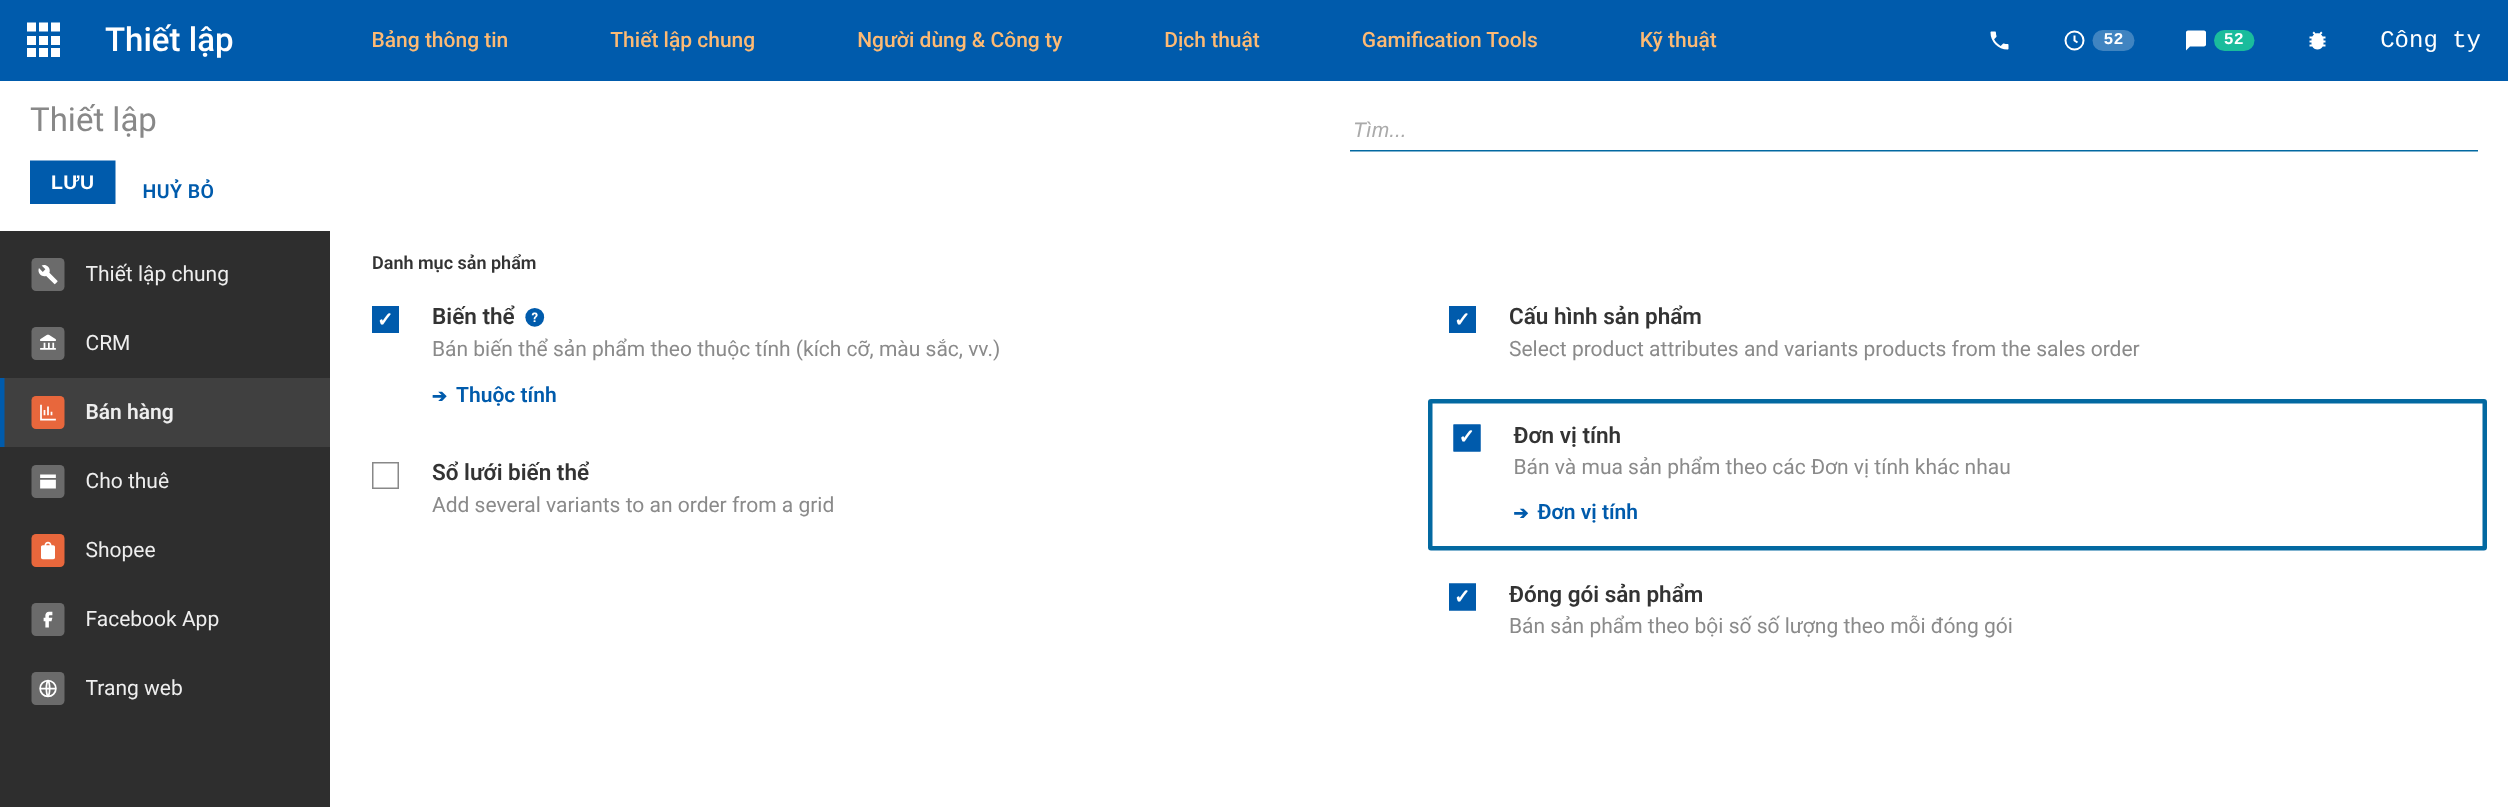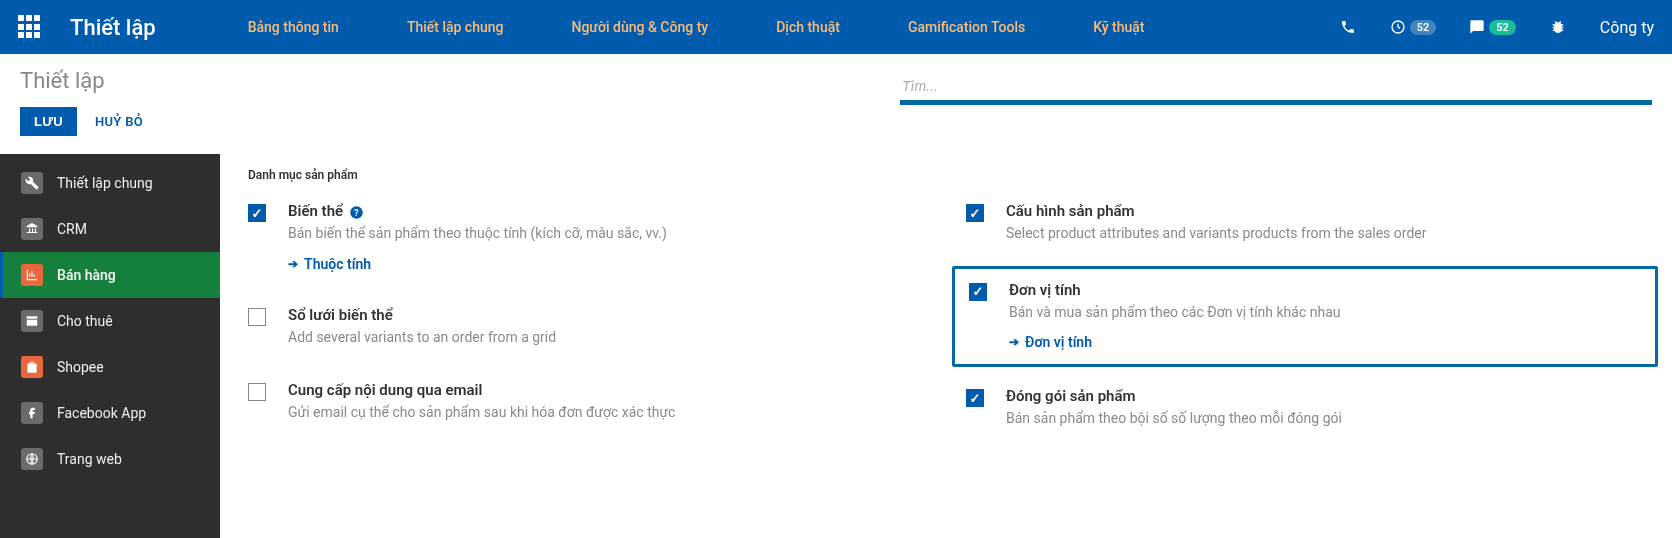--- a/index.html
+++ b/index.html
@@ -5,66 +5,66 @@
   * { box-sizing: border-box; margin: 0; padding: 0; }
   body { font-family: -apple-system, BlinkMacSystemFont, "Segoe UI", Roboto, "Helvetica Neue", Arial, sans-serif; font-size: 14px; color: #444; background: #fff; width: 1672px; }
   
   
   .topnav { background: #005bac; color: #fff; height: 54px; display: flex; align-items: center; padding: 0 18px; }
   .apps-icon { width: 24px; height: 24px; display: inline-flex; flex-wrap: wrap; gap: 2px; margin-right: 28px; cursor: pointer; }
   .apps-icon span { width: 6px; height: 6px; background: #fff; }
   .brand { font-size: 22px; font-weight: 500; margin-right: 52px; }
   .nav-menu { display: flex; gap: 28px; flex: 1; }
   .nav-item { color: #fdba74; font-size: 14px; font-weight: 500; cursor: pointer; margin-left: 40px; }
-  .nav-right { display: flex; align-items: center; gap: 33px; }
+  .nav-right { display: flex; align-items: center; gap: 33px; font-family: Liberation Mono, monospace; }
   .nav-right .ic { width: 18px; height: 18px; cursor: pointer; display: inline-flex; align-items: center; justify-content: center; }
   .badge-wrap { display: flex; align-items: center; gap: 4px; cursor: pointer; }
   .badge { background: rgba(255,255,255,0.25); color: #fff; border-radius: 10px; font-size: 11px; font-weight: 600; padding: 1px 7px; }
   .badge.bright { background: #1abc9c; }
   .company { font-size: 16px; cursor: pointer; }
   
   
   .subhead { display: flex; align-items: flex-start; padding: 14px 20px 0 20px; }
   .sub-left { flex: 0 0 880px; }
   .breadcrumb-title { font-size: 22px; color: #888; font-weight: 400; margin-bottom: 14px; }
-  .actions { display: flex; align-items: center; gap: 18px; }
+  .actions { display: flex; align-items: flex-end; gap: 18px; }
   .btn-save { background: #005bac; color: #fff; border: none; padding: 7px 14px; font-size: 13px; font-weight: 600; letter-spacing: 0.3px; cursor: pointer; }
   .btn-discard { color: #005bac; font-size: 13px; font-weight: 600; cursor: pointer; letter-spacing: 0.3px; }
   .search-wrap { flex: 1; padding-top: 4px; }
-  .search-input { width: 100%; border: none; border-bottom: 5px solid #0369a1; font-size: 14px; padding: 6px 2px; outline: none; color: #666; font-style: italic; }
+  .search-input { width: 100%; border: none; border-bottom: 1px solid #0369a1; font-size: 14px; padding: 6px 2px; outline: none; color: #666; font-style: italic; }
   .search-input::placeholder { color: #aaa; font-style: italic; }
 
   
   .main { display: flex; margin-top: 18px; }
   
   
   .sidebar { width: 220px; background: #2e2e2e; color: #ddd; padding-top: 6px; min-height: 400px; }
   .side-item { display: flex; align-items: center; gap: 14px; padding: 12px 18px; cursor: pointer; font-size: 14px; color: #eee; border-left: 3px solid transparent; }
-  .side-item.active { background: #15803d; border-left-color: #005bac; font-weight: 600; }
+  .side-item.active { background: #404040; border-left-color: #005bac; font-weight: 600; }
   .side-ic { width: 22px; height: 22px; display: inline-flex; align-items: center; justify-content: center; border-radius: 3px; font-size: 12px; flex-shrink: 0; }
   .side-wrench { background: #6b6b6b; }
   .side-handshake { background: #6b6b6b; }
   .side-chart { background: #e8673c; }
   .side-bag { background: #e8673c; }
   .side-browser { background: #6b6b6b; }
   .side-fb { background: #6b6b6b; }
   .side-globe { background: #6b6b6b; }
 
   
   .content { flex: 1; padding: 0 28px 28px 28px; }
   .section-title { font-size: 12px; font-weight: 600; color: #333; padding: 14px 0 20px 0; }
   .settings-grid { display: flex; gap: 40px; }
   .col { flex: 1; display: flex; flex-direction: column; gap: 34px; }
   .setting { display: flex; align-items: flex-start; gap: 22px; }
   .chk { width: 18px; height: 18px; border: 1.5px solid #005bac; display: inline-flex; align-items: center; justify-content: center; flex-shrink: 0; cursor: pointer; margin-top: 2px; }
   .chk.checked { background: #005bac; }
   .chk.checked::after { content: "✓"; color: #fff; font-size: 13px; font-weight: bold; line-height: 1; }
   .chk.unchecked { border-color: #888; }
   .setting-body { flex: 1; }
-  .setting-title { font-size: 15px; font-weight: 600; color: #333; margin-bottom: 4px; display: flex; align-items: flex-end; gap: 6px; }
+  .setting-title { font-size: 15px; font-weight: 600; color: #333; margin-bottom: 4px; display: flex; align-items: center; gap: 6px; }
   .help-ic { color: #005bac; font-size: 14px; }
   .setting-desc { font-size: 14px; color: #8a8a8a; line-height: 1.4; }
   .setting-link { color: #005bac; font-weight: 600; font-size: 14px; margin-top: 12px; display: inline-flex; align-items: center; gap: 6px; cursor: pointer; }
   .arrow-ic { font-size: 12px; }
   .highlight-box { border: 3px solid #0369a1; padding: 12px 22px 14px 14px; margin: -12px -14px -14px -14px; border-radius: 2px; }
 
   
   svg { display: block; }
 </style>
 </head>
@@ -220,29 +220,20 @@
         </div>
         <div class="setting">
           <span class="chk unchecked"></span>
           <div class="setting-body">
             <div class="setting-title">
                 <span>Sổ lưới biến thể</span>
               </div>
             <div class="setting-desc">Add several variants to an order from a grid</div>
           </div>
         </div>
-        <div class="setting">
-          <span class="chk unchecked"></span>
-          <div class="setting-body">
-            <div class="setting-title">
-                <span>Cung cấp nội dung qua email</span>
-              </div>
-            <div class="setting-desc">Gửi email cụ thể cho sản phẩm sau khi hóa đơn được xác thực</div>
-          </div>
-        </div>
       </div>
 
       <div class="col">
         <div class="setting">
           <span class="chk checked"></span>
           <div class="setting-body">
             <div class="setting-title">
                 <span>Cấu hình sản phẩm</span>
               </div>
             <div class="setting-desc">Select product attributes and variants products from the sales order</div>

